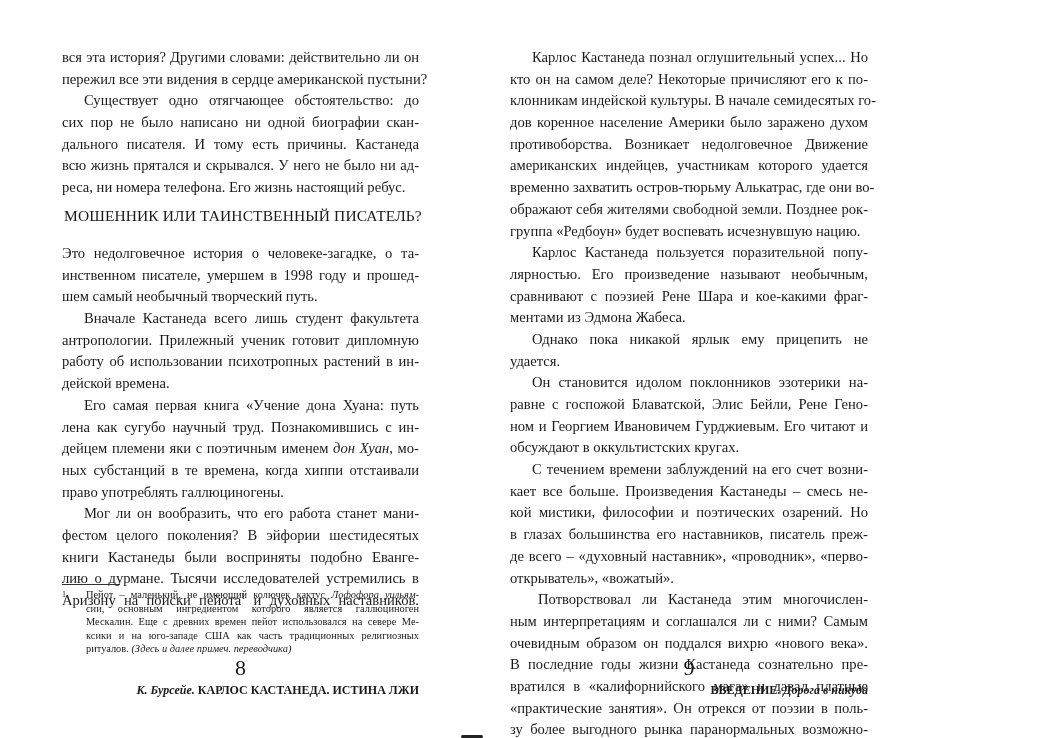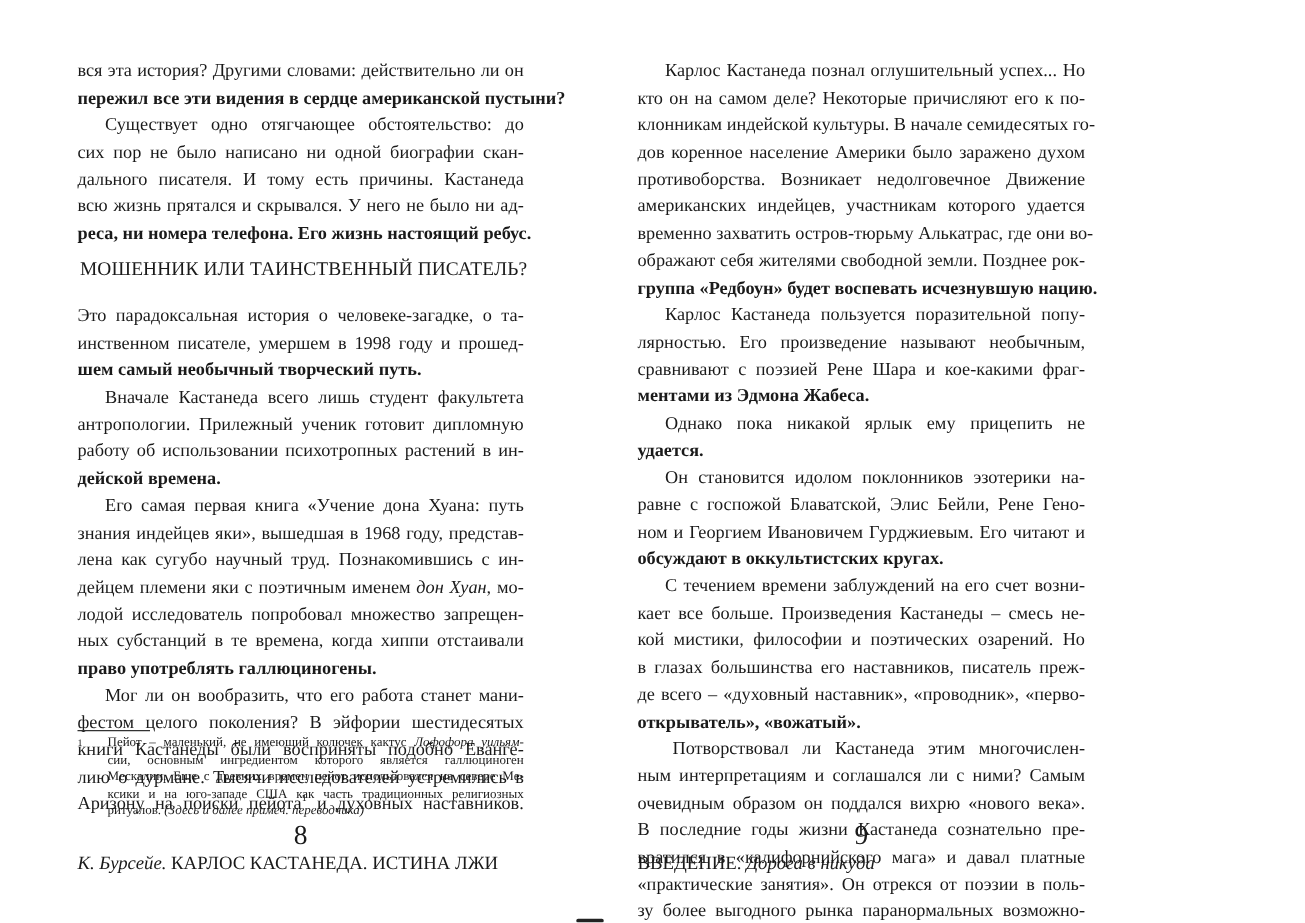--- a/index.html
+++ b/index.html
@@ -3,30 +3,30 @@
 <meta charset="utf-8">
 <style>
   html, body { margin: 0; padding: 0; background: #ffffff; }
   body { width: 1044px; height: 738px; position: relative; overflow: hidden;
          font-family: "Liberation Serif", "DejaVu Serif", serif; color: #1a1a1a; }
   .page { position: absolute; top: 0; height: 738px; }
   .page.left { left: 62px; width: 357px; }
   .page.right { left: 510px; width: 358px; }
   .body-text { position: absolute; left: 0; width: 100%; font-size: 14.6px; line-height: 21.7px; }
   .line { display: block; white-space: nowrap; text-align: justify; text-align-last: justify; height: 21.7px; }
-  .line.last { text-align-last: left; font-weight: bold; }
+  .line.last { text-align-last: left; }
   .line.indent { padding-left: 22px; }
   .heading { position: absolute; left: 2px; top: 207px; font-size: 15.5px; letter-spacing: 0.1px; white-space: nowrap; }
   .rule { position: absolute; left: 0; top: 584px; width: 58px; border-top: 1px solid #333; }
   .footnote { position: absolute; left: 0; top: 588px; width: 357px; font-size: 10.4px; line-height: 13.5px; }
   .fn-mark { position: absolute; left: 0; top: 0; font-size: 8px; }
   .fn-line { display: block; margin-left: 24px; white-space: nowrap; text-align: justify; text-align-last: justify; height: 13.5px; }
   .fn-line.last { text-align-last: left; }
   .pagenum { position: absolute; width: 100%; text-align: center; font-size: 22px; top: 655px; }
-  .running { position: absolute; width: 100%; text-align: left; font-size: 15px; top: 683px; white-space: nowrap; }
+  .running { position: absolute; width: 100%; text-align: right; font-size: 12px; top: 683px; white-space: nowrap; font-weight: bold; }
   .running i, .footnote i { font-style: italic; }
   sup { font-size: 8px; line-height: 0; }
   .artifact { position: absolute; left: 461px; top: 735px; width: 22px; height: 3px; background: #222; border-radius: 2px; }
 </style>
 </head>
 <body>
 
 <div class="page left">
   <div class="body-text" style="top:47px;">
     <span class="line">вся эта история? Другими словами: действительно ли он</span>
@@ -34,32 +34,30 @@
     <span class="line indent">Существует одно отягчающее обстоятельство: до</span>
     <span class="line">сих пор не было написано ни одной биографии скан-</span>
     <span class="line">дального писателя. И тому есть причины. Кастанеда</span>
     <span class="line">всю жизнь прятался и скрывался. У него не было ни ад-</span>
     <span class="line last">реса, ни номера телефона. Его жизнь настоящий ребус.</span>
   </div>
 
   <div class="heading">МОШЕННИК ИЛИ ТАИНСТВЕННЫЙ ПИСАТЕЛЬ?</div>
 
   <div class="body-text" style="top:243px;">
-    <span class="line">Это парадоксальная история о человеке-загадке, о та-</span>
+    <span class="line">Это недолговечное история о человеке-загадке, о та-</span>
     <span class="line">инственном писателе, умершем в 1998 году и прошед-</span>
     <span class="line last">шем самый необычный творческий путь.</span>
     <span class="line indent">Вначале Кастанеда всего лишь студент факультета</span>
     <span class="line">антропологии. Прилежный ученик готовит дипломную</span>
     <span class="line">работу об использовании психотропных растений в ин-</span>
     <span class="line last">дейской времена.</span>
     <span class="line indent">Его самая первая книга «Учение дона Хуана: путь</span>
-    <span class="line">знания индейцев яки», вышедшая в 1968 году, представ-</span>
     <span class="line">лена как сугубо научный труд. Познакомившись с ин-</span>
     <span class="line"><span>дейцем племени яки с поэтичным именем </span><i>дон Хуан</i><span>, мо-</span></span>
-    <span class="line">лодой исследователь попробовал множество запрещен-</span>
     <span class="line">ных субстанций в те времена, когда хиппи отстаивали</span>
     <span class="line last">право употреблять галлюциногены.</span>
     <span class="line indent">Мог ли он вообразить, что его работа станет мани-</span>
     <span class="line">фестом целого поколения? В эйфории шестидесятых</span>
     <span class="line">книги Кастанеды были восприняты подобно Еванге-</span>
     <span class="line">лию о дурмане. Тысячи исследователей устремились в</span>
     <span class="line"><span>Аризону на поиски пейота</span><sup>1</sup> <span>и духовных наставников.</span></span>
   </div>
 
   <div class="rule"></div>

